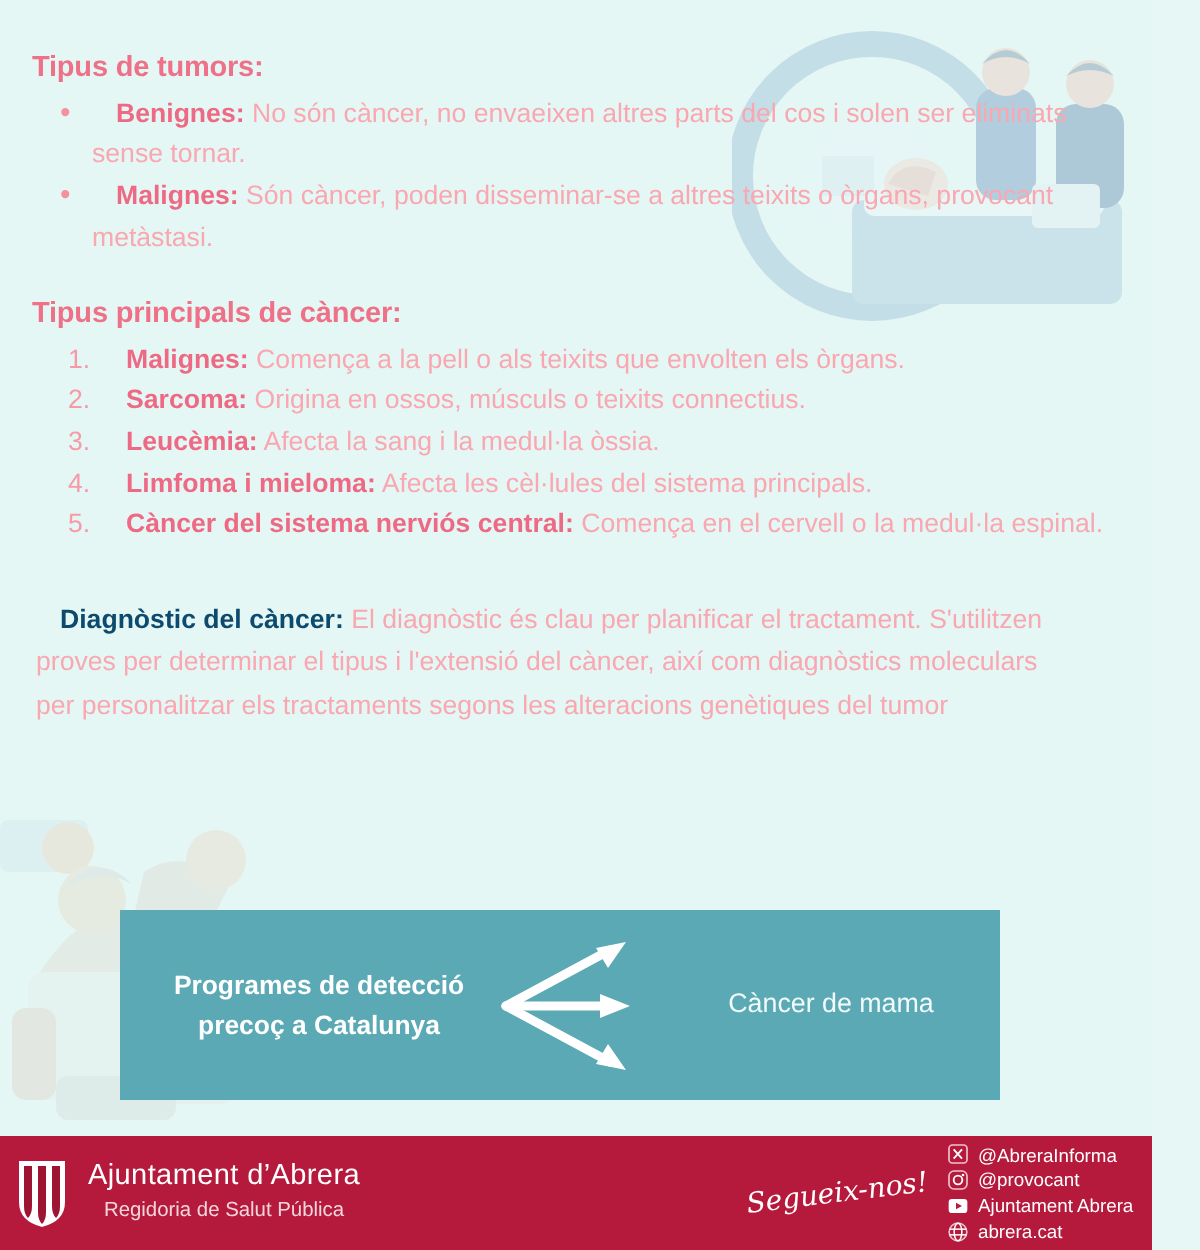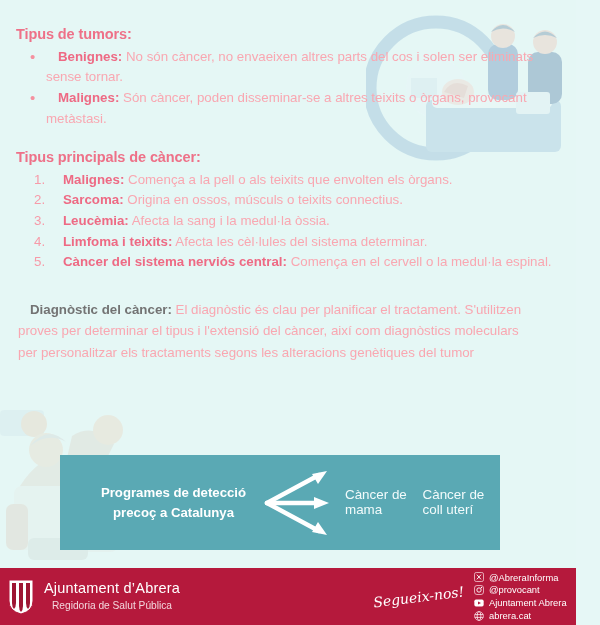--- a/index.html
+++ b/index.html
@@ -119,21 +119,21 @@
   }
 
   .para {
     font-size: 13.3px;
     line-height: 1.62;
     color: #f9a7b1;
     margin: 0;
     padding-right: 22px;
   }
   .para .term {
-    color: #737373;
+    color: #0c4a6e;
   }
 
   #section-tumors { margin-top: 2px; }
   #section-types  { margin-top: 18px; }
   #section-diag   { margin-top: 26px; padding-left: 2px; }
 
   
   #programs-box {
     position: absolute;
     left: 60px;
@@ -145,21 +145,21 @@
     display: flex;
     align-items: center;
   }
   #programs-title {
     width: 175px;
     text-align: center;
     color: #ffffff;
     font-weight: bold;
     font-size: 13.2px;
     line-height: 1.45;
-    padding-left: 26px;
+    padding-left: 12px;
   }
   #programs-arrows {
     width: 78px;
     height: 82px;
     flex: 0 0 78px;
   }
   #programs-list {
     flex: 1;
     padding-left: 6px;
     display: flex;
@@ -299,21 +299,21 @@
         <li>
           <span class="term">Malignes:</span><span class="rest"> Comença a la pell o als teixits que envolten els òrgans.</span>
         </li>
         <li>
           <span class="term">Sarcoma:</span><span class="rest"> Origina en ossos, músculs o teixits connectius.</span>
         </li>
         <li>
           <span class="term">Leucèmia:</span><span class="rest"> Afecta la sang i la medul·la òssia.</span>
         </li>
         <li>
-          <span class="term">Limfoma i teixits:</span><span class="rest"> Afecta les cèl·lules del sistema determinar.</span>
+          <span class="term">Limfoma i mieloma:</span><span class="rest"> Afecta les cèl·lules del sistema principals.</span>
         </li>
         <li>
           <span class="term">Càncer del sistema nerviós central:</span><span class="rest"> Comença en el cervell o la medul·la espinal.</span>
         </li>
       </ol>
     </div>
 
     <div class="section" id="section-diag">
       <p class="para"><span class="term">Diagnòstic del càncer:</span><span> El diagnòstic és clau per planificar el tractament. S'utilitzen proves per determinar el tipus i l'extensió del càncer, així com diagnòstics moleculars per personalitzar els tractaments segons les alteracions genètiques del tumor</span></p>
     </div>
@@ -329,21 +329,20 @@
         <line x1="6" y1="41" x2="58" y2="41"></line>
         <line x1="6" y1="41" x2="58" y2="69"></line>
       </g>
       <polygon points="66,9 51,12 57,22" fill="#ffffff"></polygon>
       <polygon points="68,41 53,35 53,47" fill="#ffffff"></polygon>
       <polygon points="66,73 51,70 57,60" fill="#ffffff"></polygon>
     </svg>
 
     <div id="programs-list">
       <div class="prog-item">Càncer de mama</div>
-      <div class="prog-item">Càncer de coll uterí</div>
     </div>
   </div>
 
   <div id="footer">
 
     <svg id="crest" viewBox="0 0 26 36">
       <path d="M1 1 H25 V22 Q25 32 13 35 Q1 32 1 22 Z" fill="#ffffff" stroke="#b5193c" stroke-width="1"></path>
       <path d="M4 4 H8 V24 Q8 28 6 30 Q4 28 4 24 Z" fill="#9e1533"></path>
       <path d="M11 4 H15 V27 Q15 31 13 33 Q11 31 11 27 Z" fill="#9e1533"></path>
       <path d="M18 4 H22 V24 Q22 28 20 30 Q18 28 18 24 Z" fill="#9e1533"></path>

